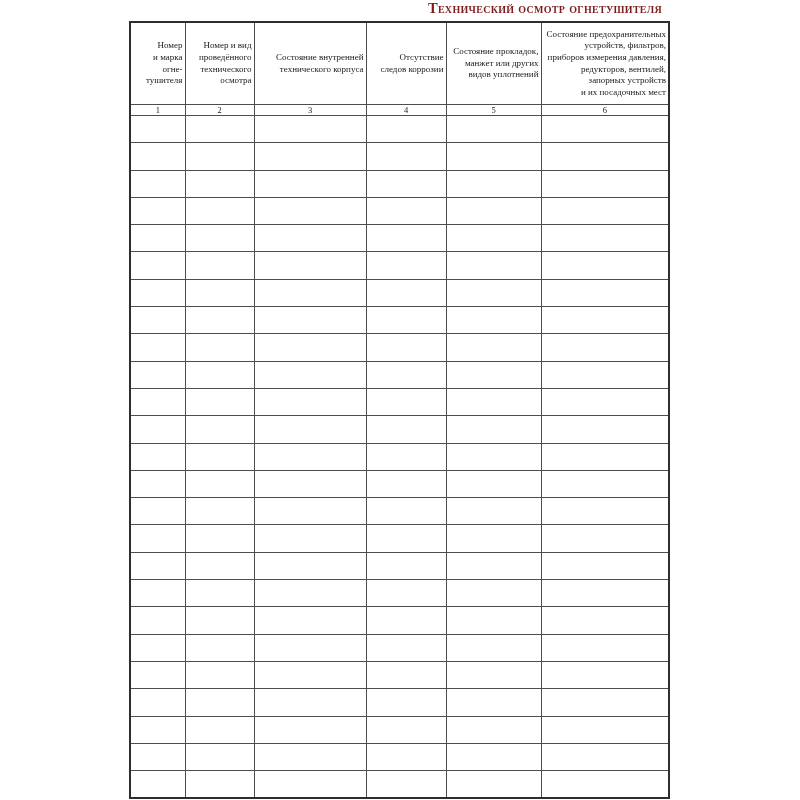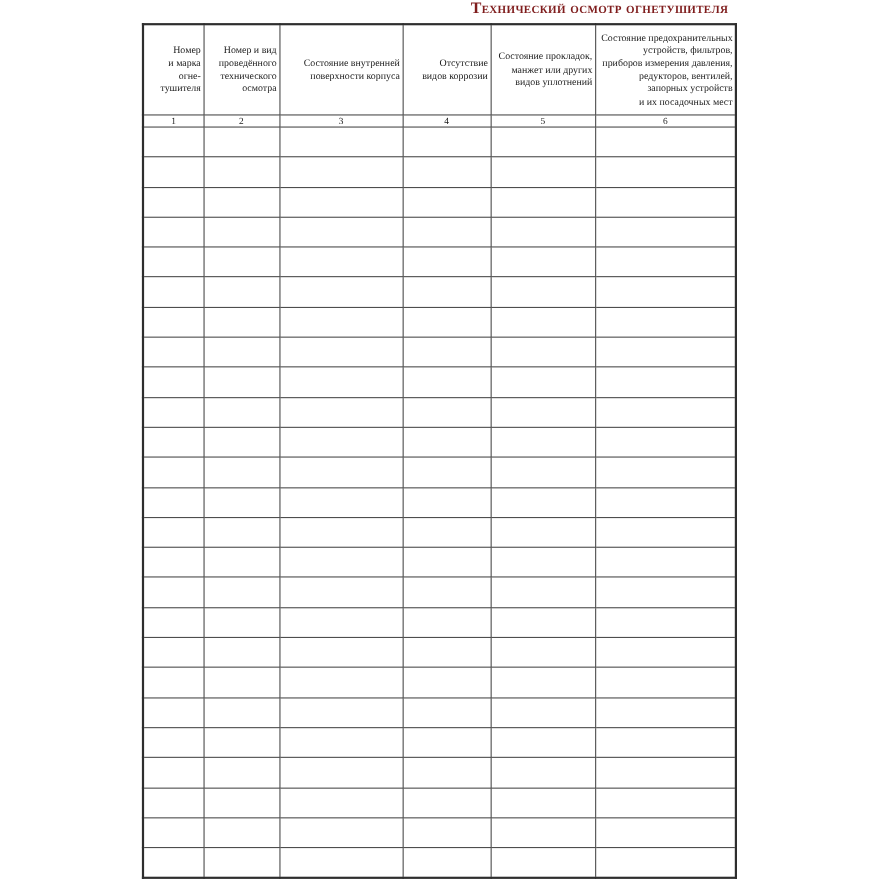--- a/index.html
+++ b/index.html
@@ -97,23 +97,23 @@
     <thead>
       <tr>
         <th class="col-header">Номер
 и марка огне-
 тушителя</th>
         <th class="col-header">Номер и вид
 проведённого
 технического
 осмотра</th>
         <th class="col-header">Состояние внутренней
-поверхности корпуса</th>
+технического корпуса</th>
         <th class="col-header">Отсутствие
-видов коррозии</th>
+следов коррозии</th>
         <th class="col-header">Состояние прокладок,
 манжет или других
 видов уплотнений</th>
         <th class="col-header">Состояние предохранительных
 устройств, фильтров,
 приборов измерения давления,
 редукторов, вентилей,
 запорных устройств
 и их посадочных мест</th>
       </tr>

